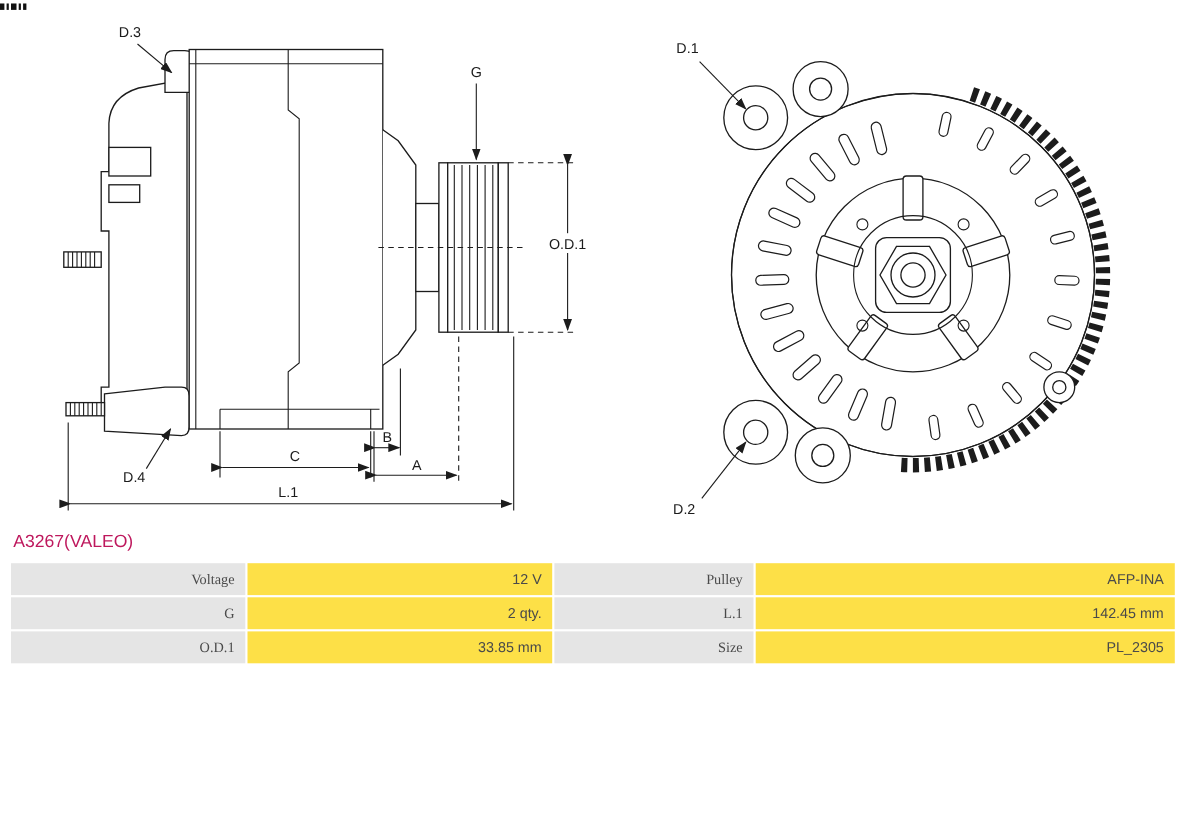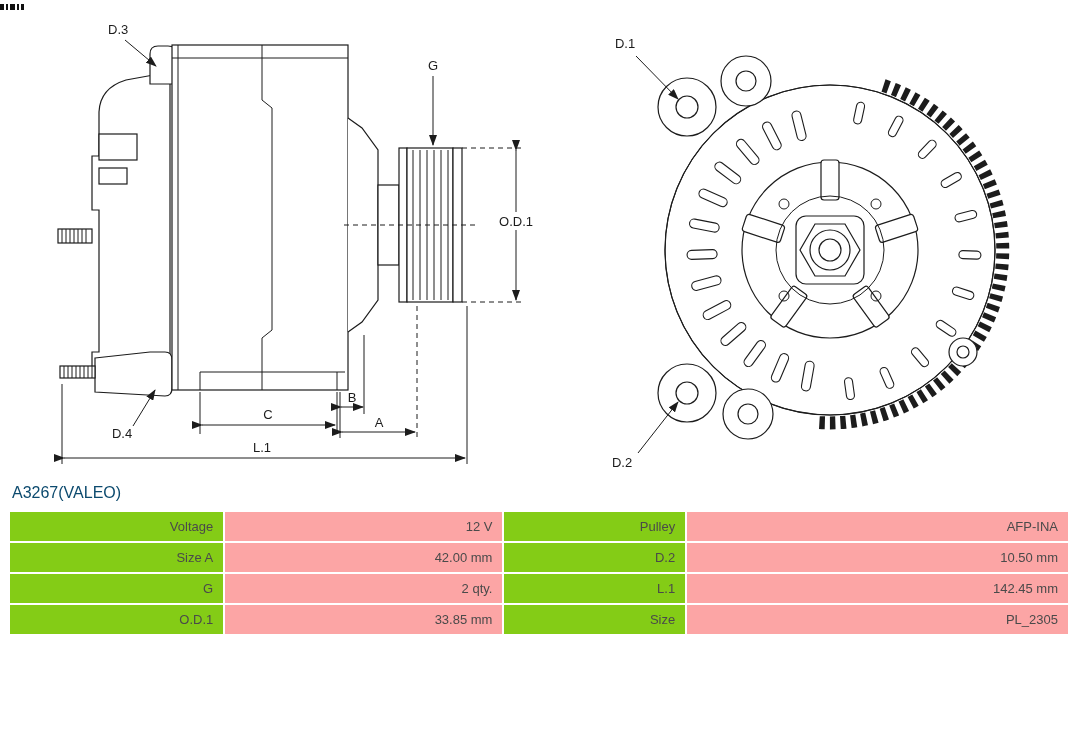--- a/index.html
+++ b/index.html
@@ -6,21 +6,21 @@
   body{
     width:1080px;height:753px;
     background:#ffffff;
     font-family:"Liberation Sans",sans-serif;
     position:relative;overflow:hidden;
   }
   .corner-mark{position:absolute;top:0;left:0;}
   .drawing-area{width:1080px;height:480px;position:relative;}
   .drawing-area svg{display:block;}
   .part-title{
-    color:#0c4a6e;
+    color:#be185d;
     font-size:16px;
     padding:4px 0 8px 12px;
     line-height:18px;
   }
   table.specs{
     border-collapse:separate;
     border-spacing:2px;
     table-layout:fixed;
     width:1062px;
     margin:0 8px;
@@ -28,22 +28,22 @@
     color:#4a4a4a;
   }
   table.specs td{
     height:29px;
     padding:0 10px;
     text-align:right;
     vertical-align:middle;
     white-space:nowrap;
     overflow:hidden;
   }
-  td.lbl{background:#84cc16;}
-  td.val{background:#fca5a5;}
+  td.lbl{background:#e5e5e5;font-family:Liberation Serif, serif;}
+  td.val{background:#fde047;}
   
   .ln{stroke:#1c1c1c;stroke-width:1.2;fill:none;}
   .lnw{stroke:#1c1c1c;stroke-width:1.2;fill:#ffffff;}
   .thin{stroke:#1c1c1c;stroke-width:1;fill:none;}
   .dash{stroke:#1c1c1c;stroke-width:1;fill:none;stroke-dasharray:5 4;}
   .dim{stroke:#1c1c1c;stroke-width:1;fill:none;}
   .dimtxt{font-family:"Liberation Sans",sans-serif;font-size:13px;fill:#1c1c1c;}
   .slots rect{fill:#ffffff;stroke:#1c1c1c;stroke-width:1.1;}
 </style>
 </head>
@@ -220,26 +220,20 @@
       <col style="width:375px">
   </colgroup>
   <tbody>
     <tr>
       <td class="lbl">Voltage</td>
       <td class="val">12 V</td>
       <td class="lbl">Pulley</td>
       <td class="val">AFP-INA</td>
     </tr>
     <tr>
-      <td class="lbl">Size A</td>
-      <td class="val">42.00 mm</td>
-      <td class="lbl">D.2</td>
-      <td class="val">10.50 mm</td>
-    </tr>
-    <tr>
       <td class="lbl">G</td>
       <td class="val">2 qty.</td>
       <td class="lbl">L.1</td>
       <td class="val">142.45 mm</td>
     </tr>
     <tr>
       <td class="lbl">O.D.1</td>
       <td class="val">33.85 mm</td>
       <td class="lbl">Size</td>
       <td class="val">PL_2305</td>

